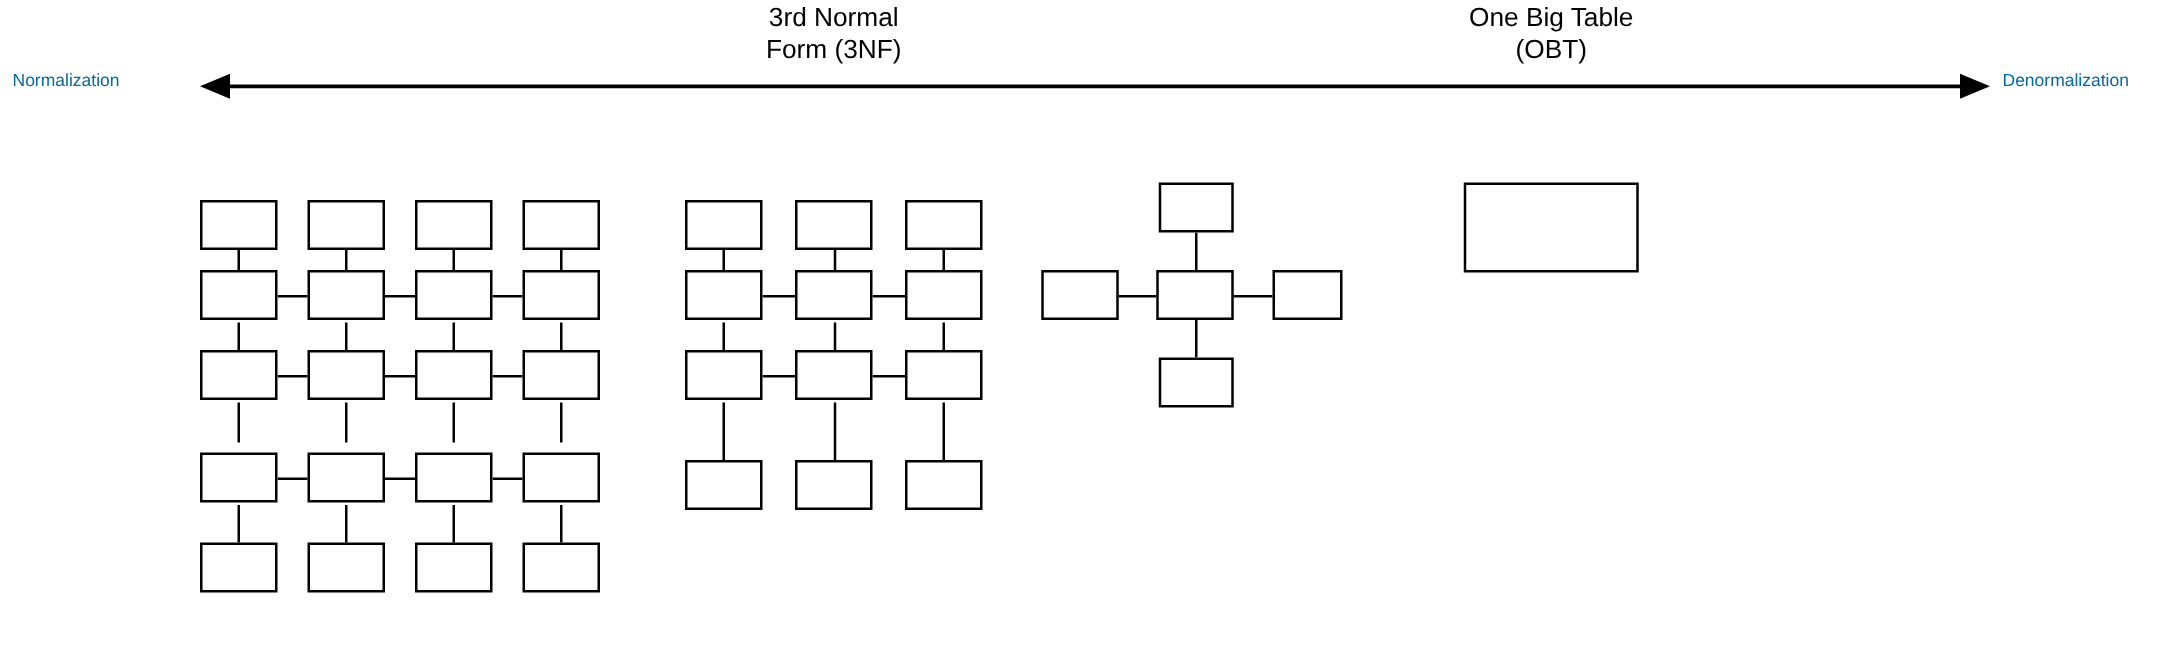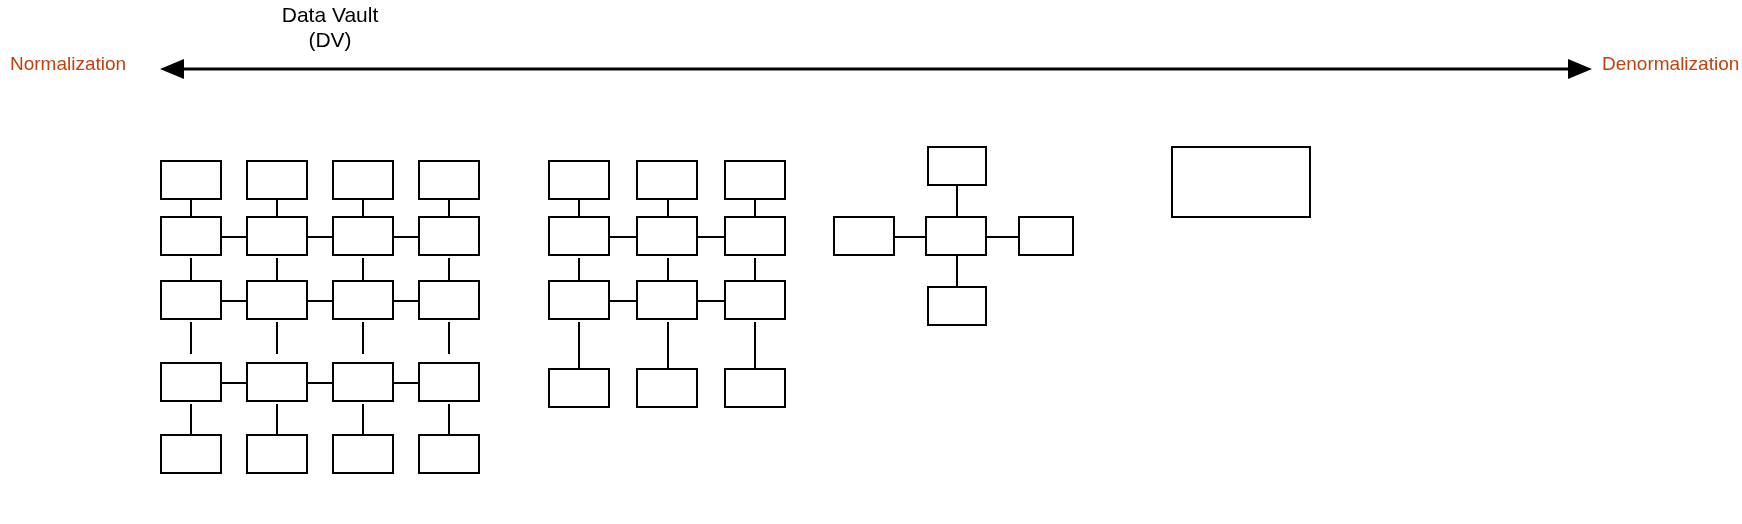--- a/index.html
+++ b/index.html
@@ -13,23 +13,23 @@
   }
   #canvas {
     position: relative;
     width: 1742px;
     height: 524px;
     background: #ffffff;
     overflow: hidden;
   }
   .axis-end-label {
     position: absolute;
-    font-size: 19px;
+    font-size: 14px;
     line-height: 24px;
-    color: #c2410c;
+    color: #0369a1;
     white-space: nowrap;
   }
   #label-normalization { left: 10px;  top: 52px; }
   #label-denormalization { left: 1602px; top: 52px; }
 
   .stage-title {
     position: absolute;
     font-size: 21px;
     line-height: 25px;
     text-align: center;
@@ -75,29 +75,33 @@
   <div class="axis-end-label" id="label-denormalization">Denormalization</div>
 
   <div id="spectrum-arrow">
     <svg width="1432" height="26" viewBox="0 0 1432 26" xmlns="http://www.w3.org/2000/svg">
       <line x1="18" y1="13" x2="1414" y2="13" stroke="#000000" stroke-width="3"></line>
       <polygon points="0,13 24,3 24,23" fill="#000000"></polygon>
       <polygon points="1432,13 1408,3 1408,23" fill="#000000"></polygon>
     </svg>
   </div>
 
-  <div class="stage-title" style="left:230px; top:2px; width:200px;">
-    <span class="line">Data Vault</span>
-    <span class="line">(DV)</span>
-  </div>
-
+
+  <div class="stage-title" style="left:567px; top:2px; width:200px;">
+    <span class="line">3rd Normal</span>
+    <span class="line">Form (3NF)</span>
+  </div>
 
   <div class="stage-title" style="left:852px; top:2px; width:200px;">
   </div>
 
+  <div class="stage-title" style="left:1141px; top:2px; width:200px;">
+    <span class="line">One Big Table</span>
+    <span class="line">(OBT)</span>
+  </div>
 
   <div class="group">
 
     <div class="connector v" style="left:190px; top:198px;  height:28px;"></div>
     <div class="connector v" style="left:276px; top:198px;  height:28px;"></div>
     <div class="connector v" style="left:362px; top:198px;  height:28px;"></div>
     <div class="connector v" style="left:448px; top:198px;  height:28px;"></div>
 
     <div class="connector v" style="left:190px; top:258px;  height:32px;"></div>
     <div class="connector v" style="left:276px; top:258px;  height:32px;"></div>

